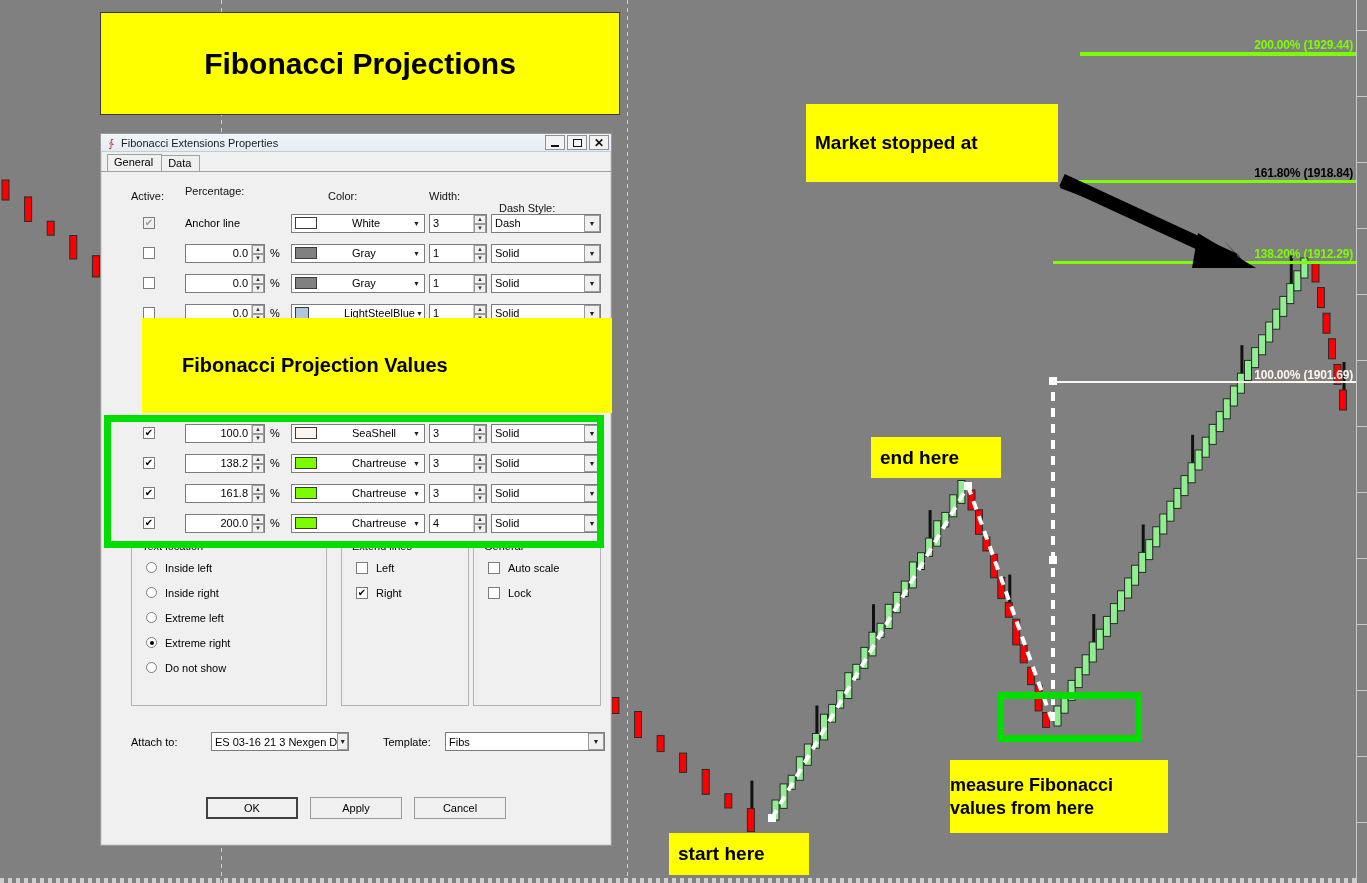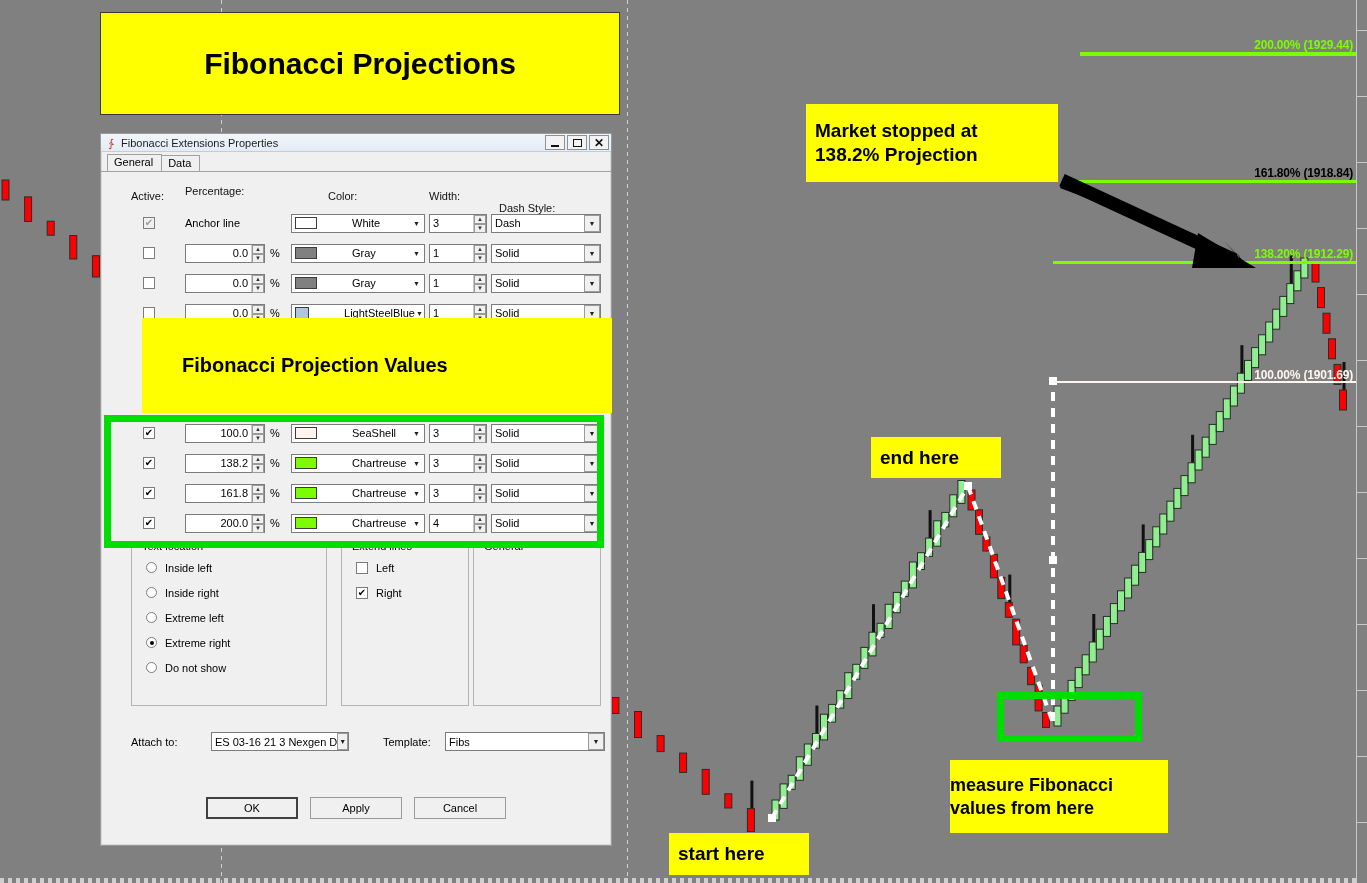--- a/index.html
+++ b/index.html
@@ -371,21 +371,20 @@
 
   <svg class="arrow-svg" width="1367" height="883">
     <polygon points="1063,178 1243,262 1224,241 1250,268 1222,268 1240,256 1060,188" fill="#000"></polygon>
     <path d="M1062,180 L1235,260" stroke="#000" stroke-width="13" stroke-linecap="butt"></path>
     <polygon points="1198,233 1256,268 1192,268" fill="#000"></polygon>
   </svg>
 
   <div id="annotations">
       <div class="yellow-box" style="left: 806px; top: 104px; width: 252px; height: 78px; font-size: 19px; padding-left: 9px;">
         <span class="line">Market stopped at</span>
-        <span class="line">138.2% Projection</span>
       </div>
       <div class="yellow-box" style="left: 871px; top: 437px; width: 130px; height: 41px; font-size: 19px; padding-left: 9px;">
         <span class="line">end here</span>
       </div>
       <div class="yellow-box" style="left: 669px; top: 833px; width: 140px; height: 42px; font-size: 19px; padding-left: 9px;">
         <span class="line">start here</span>
       </div>
       <div class="yellow-box" style="left: 950px; top: 760px; width: 218px; height: 73px; font-size: 18px; ">
         <span class="line">measure Fibonacci</span>
         <span class="line">values from here</span>
@@ -763,20 +762,30 @@
               <span>Left</span>
             </div>
             <div class="check-item">
               <span class="chk">✔</span>
               <span>Right</span>
             </div>
           </div>
       </div>
       <div class="gbox" style="left:360px; width:128px; height:160px;">
         <span class="glabel">General</span>
+        <div id="general-opts" style="padding-top:8px">
+            <div class="check-item">
+              <span class="chk"></span>
+              <span>Auto scale</span>
+            </div>
+            <div class="check-item">
+              <span class="chk"></span>
+              <span>Lock</span>
+            </div>
+          </div>
       </div>
     </div>
 
     <div class="attach-row">
       <span class="lbl" style="left:18px;">Attach to:</span>
       <div class="attach-combo" style="left:98px; width:138px;">
         <span class="txt">ES 03-16 21 3 Nexgen D</span>
         <span class="combo-arrow boxed">▼</span>
       </div>
       <span class="lbl" style="left:270px;">Template:</span>

